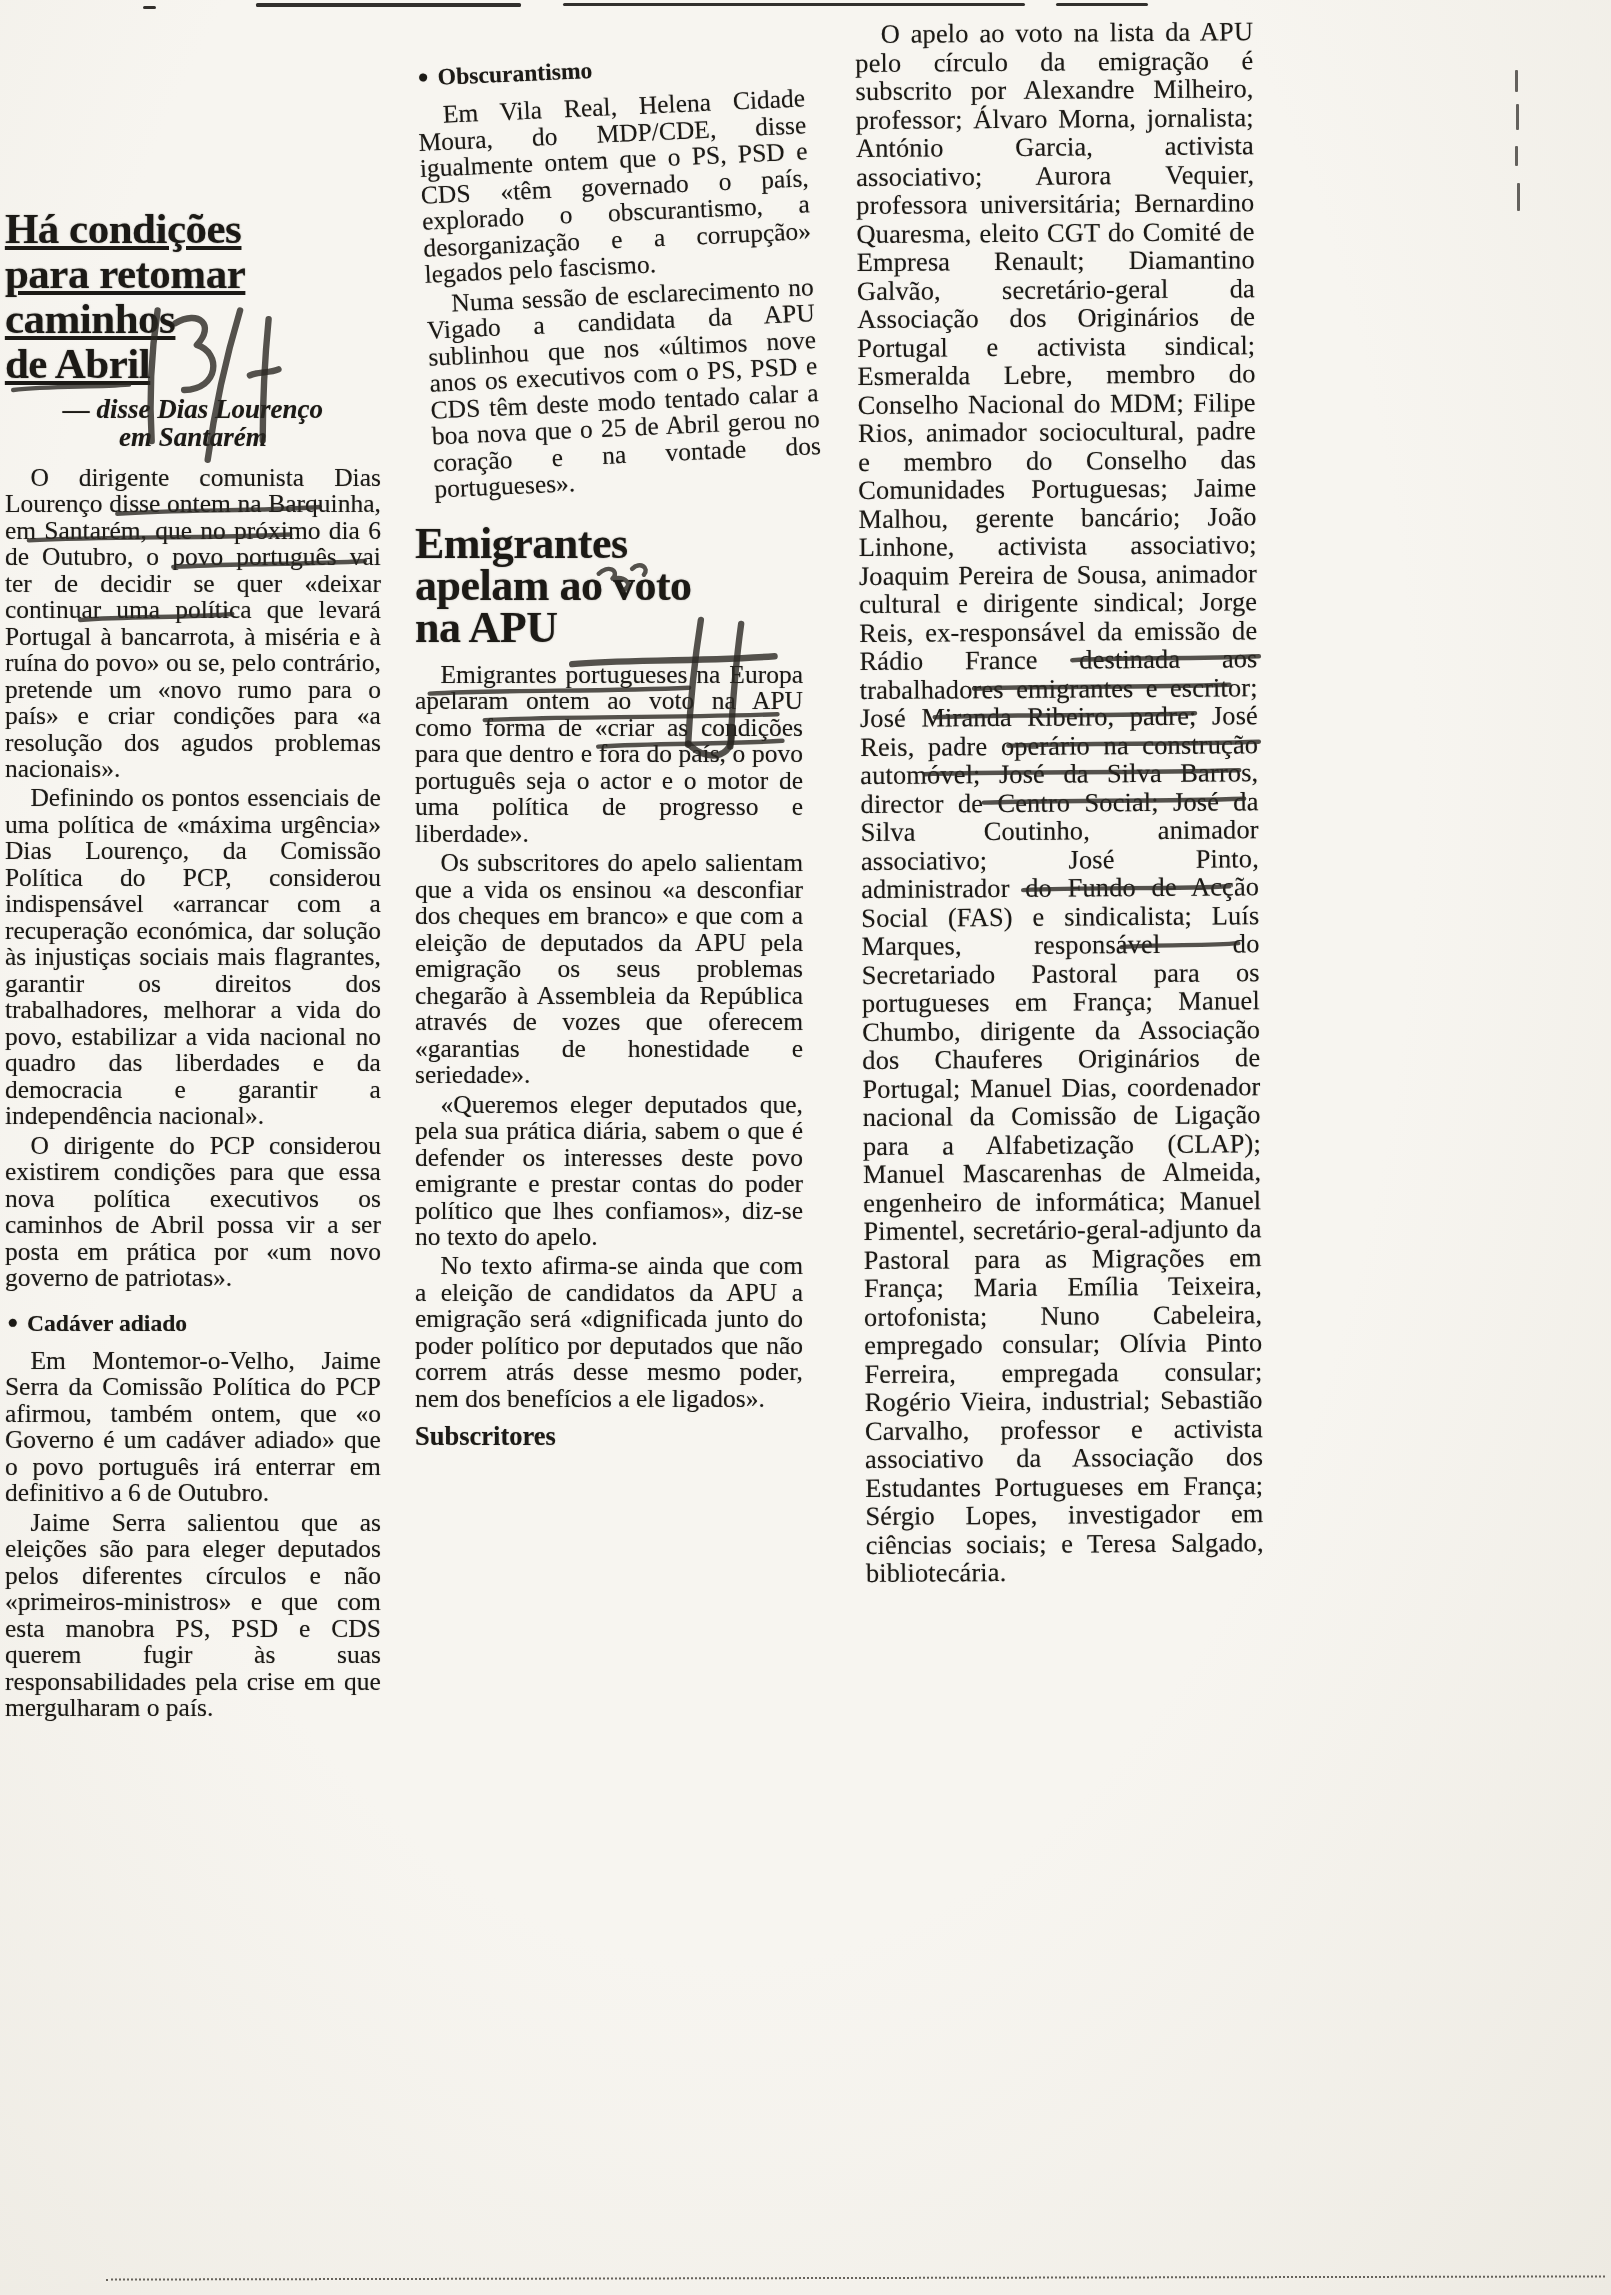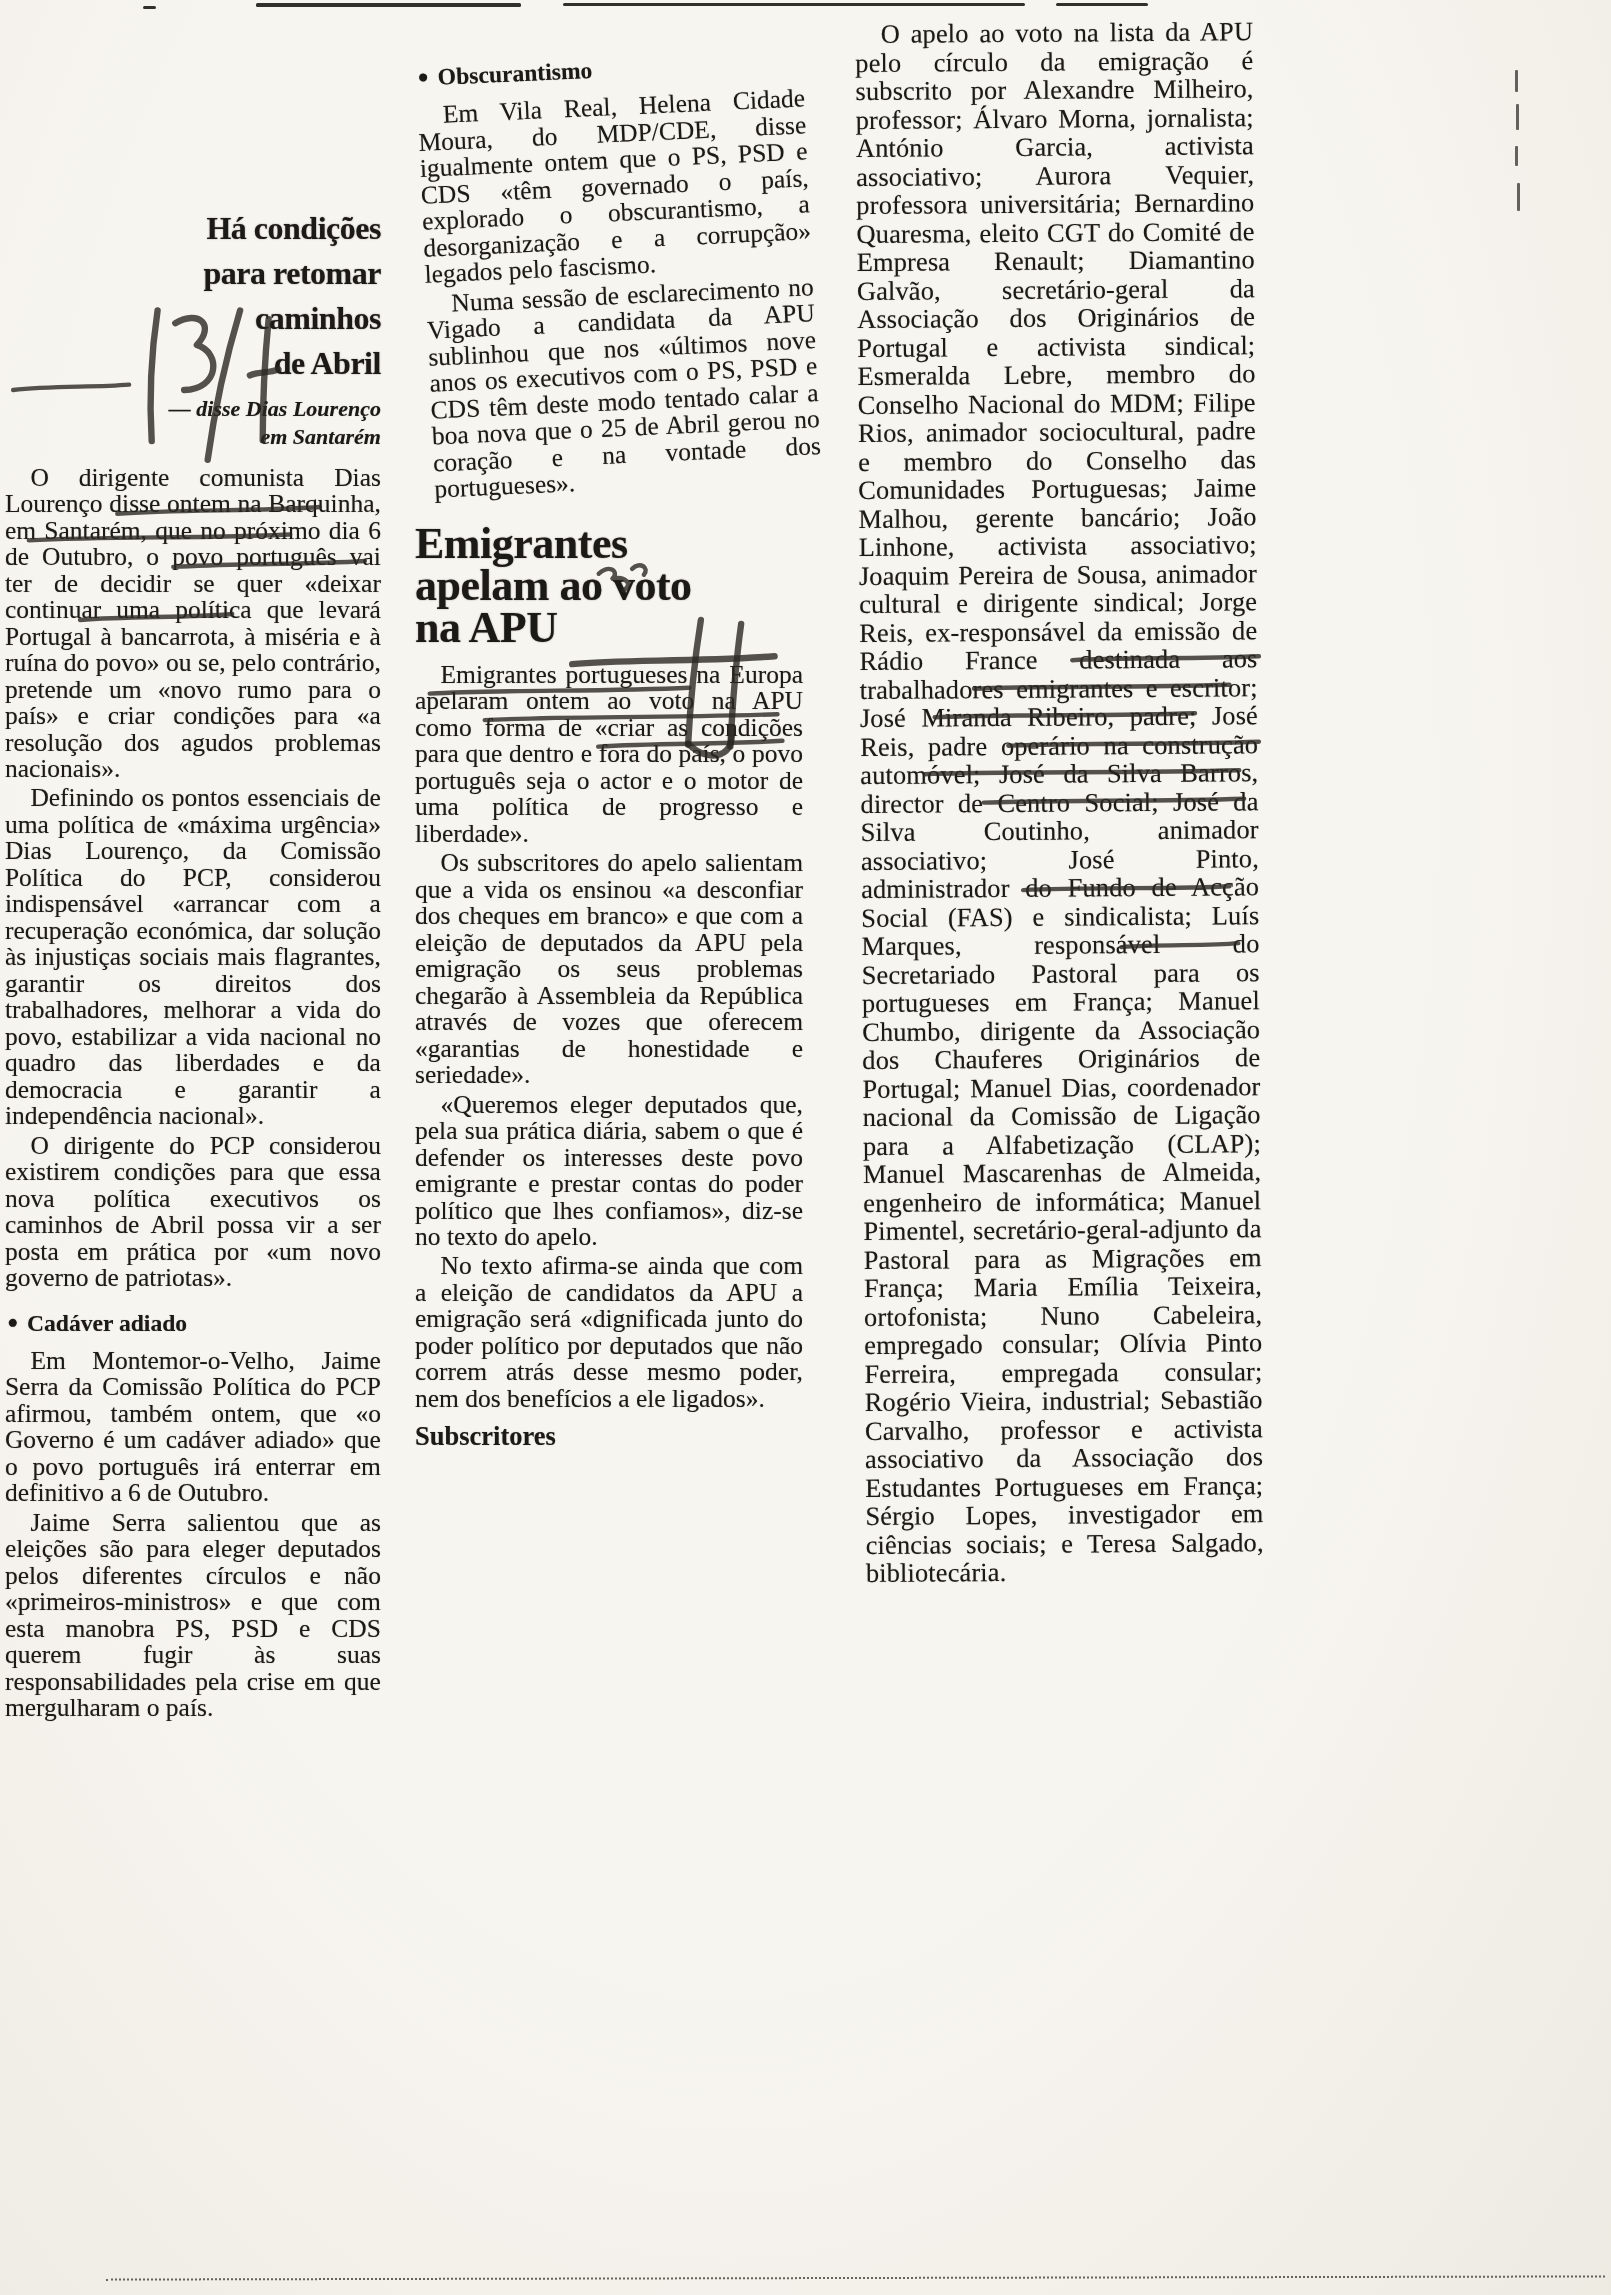--- a/index.html
+++ b/index.html
@@ -28,42 +28,43 @@
     hyphens: auto; -webkit-hyphens: auto;
   }
   #col1 { left: 4.9px;  top: 206px; width: 376px; font-size: 25.5px; line-height: 26.5px; }
   #col2 { left: 415px; top: 47px;  width: 388px; font-size: 25.5px; line-height: 26.5px; }
   #col3 { left: 855px; top: 19.7px; width: 398px; font-size: 26.5px; line-height: 28.5px;
           letter-spacing: 0.1px; transform: rotate(-0.4deg); transform-origin: 0 0; }
 
   .headline {
     margin: 0 0 2.9px 0;
     font-weight: bold;
-    font-size: 32px; line-height: 45px;
+    font-size: 43px; line-height: 45px;
     letter-spacing: -0.5px;
     white-space: pre-line;
-    text-align: right;
+    text-align: left;
     text-shadow: 0 0 1.5px rgba(25,22,18,0.5);
+    text-decoration: underline;
   }
   .headline2 {
     margin: 19.7px 0 12.8px 0;
     font-weight: bold;
     font-size: 44px; line-height: 42px;
     letter-spacing: -0.5px;
     white-space: pre-line;
     text-align: left;
     text-shadow: 0 0 1.5px rgba(25,22,18,0.5);
   }
   .byline {
     margin: 8.8px 0 12.8px 0;
     font-weight: bold;
     font-style: italic;
-    font-size: 22px; line-height: 28.5px;
+    font-size: 27px; line-height: 28.5px;
     white-space: pre-line;
-    text-align: right;
+    text-align: center;
   }
   .section-head {
     margin: 16.7px 0 11.8px 2px;
     font-weight: bold;
     font-size: 23.6px; line-height: 26.5px;
     text-align: left;
   }
   .section-head .bullet {
     font-size: 18.7px;
     margin-right: 8.8px;

